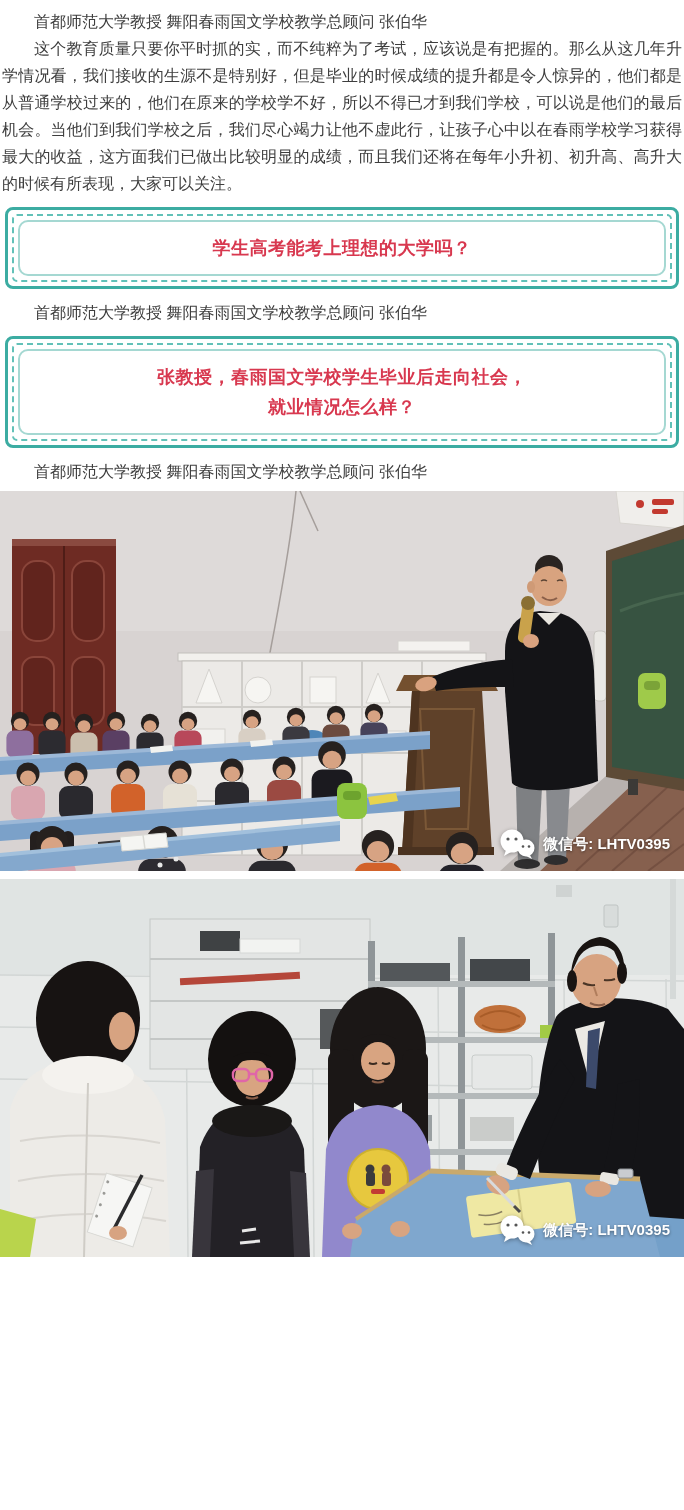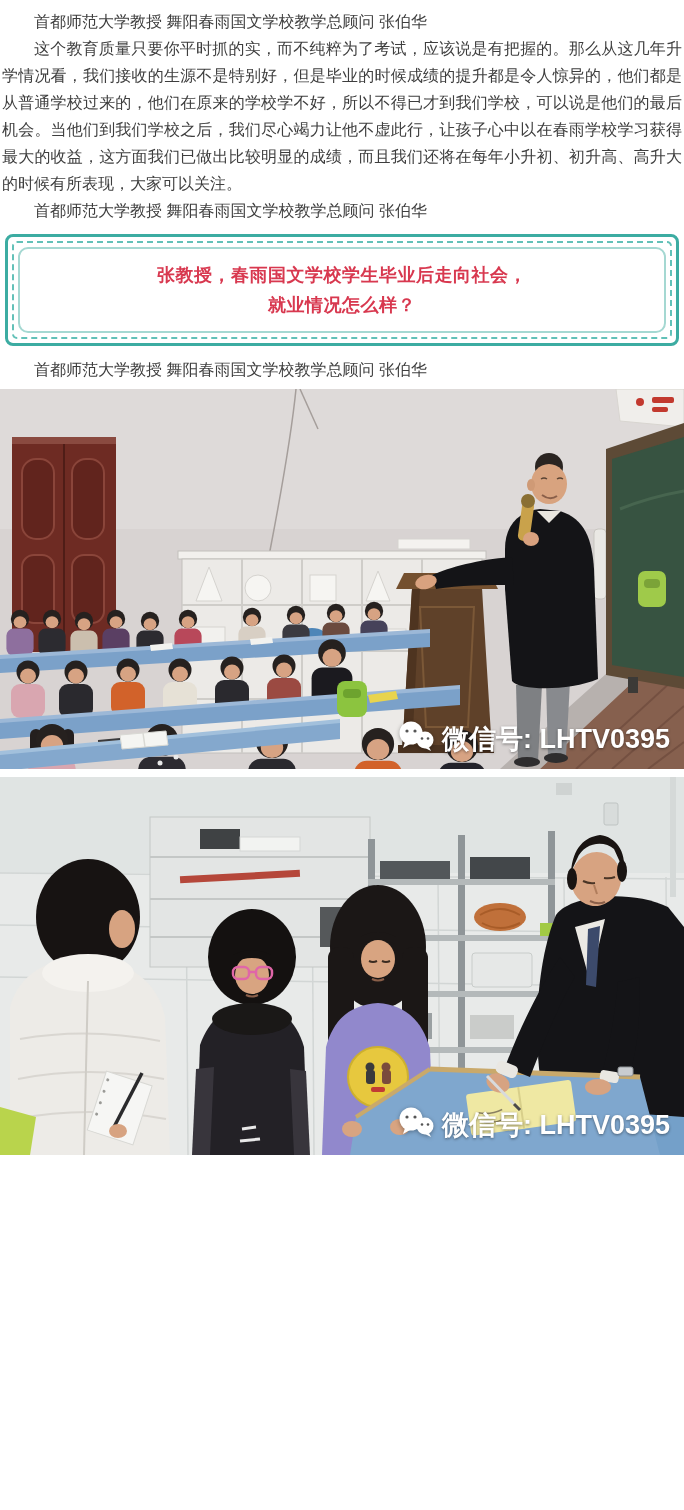--- a/index.html
+++ b/index.html
@@ -7,34 +7,41 @@
   .page{width:684px;padding-top:8px;background:#fff;}
   .text-block{font-size:16px;line-height:27px;text-align:justify;padding:0 2px;}
   .text-block p{margin:0;text-indent:2em;}
   .qbox{margin:10px 5px;border:3px solid #3caca2;border-radius:8px;padding:4px;background:#fff;}
   .qbox-dash{border:2px dashed #62c1b8;border-radius:5px;padding:4px;}
   .qbox-inner{border:2px solid #a5d8d2;border-radius:10px;padding:11px 10px;}
   .qtext{margin:0;text-align:center;color:#d8384f;font-weight:bold;font-size:18px;line-height:30px;letter-spacing:.5px;}
   figure.photo{margin:6px 0 0;position:relative;width:684px;padding:0;}
   figure.photo + figure.photo{margin-top:8px;}
   .photo svg{display:block;}
-  .watermark{position:absolute;right:14px;bottom:12px;display:flex;gap:7px;
-    color:#fff;font-size:27px;font-weight:bold;text-shadow:0 1px 3px rgba(0,0,0,.45);}
+  .watermark{position:absolute;right:14px;bottom:12px;display:flex;align-items:center;gap:7px;
+    color:#fff;font-size:15px;font-weight:bold;text-shadow:0 1px 3px rgba(0,0,0,.45);}
   .wx-icon svg{display:block;filter:drop-shadow(0 1px 2px rgba(0,0,0,.35));}
 </style>
 </head>
 <body>
 
 <main class="page">
 
   <section class="text-block">
     <p>首都师范大学教授 舞阳春雨国文学校教学总顾问 张伯华</p>
     <p>这个教育质量只要你平时抓的实，而不纯粹为了考试，应该说是有把握的。那么从这几年升学情况看，我们接收的生源不是特别好，但是毕业的时候成绩的提升都是令人惊异的，他们都是从普通学校过来的，他们在原来的学校学不好，所以不得已才到我们学校，可以说是他们的最后机会。当他们到我们学校之后，我们尽心竭力让他不虚此行，让孩子心中以在春雨学校学习获得最大的收益，这方面我们已做出比较明显的成绩，而且我们还将在每年小升初、初升高、高升大的时候有所表现，大家可以关注。</p>
   </section>
 
+  <div class="qbox">
+    <div class="qbox-dash">
+      <div class="qbox-inner">
+        <p class="qtext">学生高考能考上理想的大学吗？</p>
+      </div>
+    </div>
+  </div>
 
   <section class="text-block">
     <p>首都师范大学教授 舞阳春雨国文学校教学总顾问 张伯华</p>
   </section>
 
   <div class="qbox">
     <div class="qbox-dash">
       <div class="qbox-inner">
         <p class="qtext">张教授，春雨国文学校学生毕业后走向社会，</p>
         <p class="qtext">就业情况怎么样？</p>

